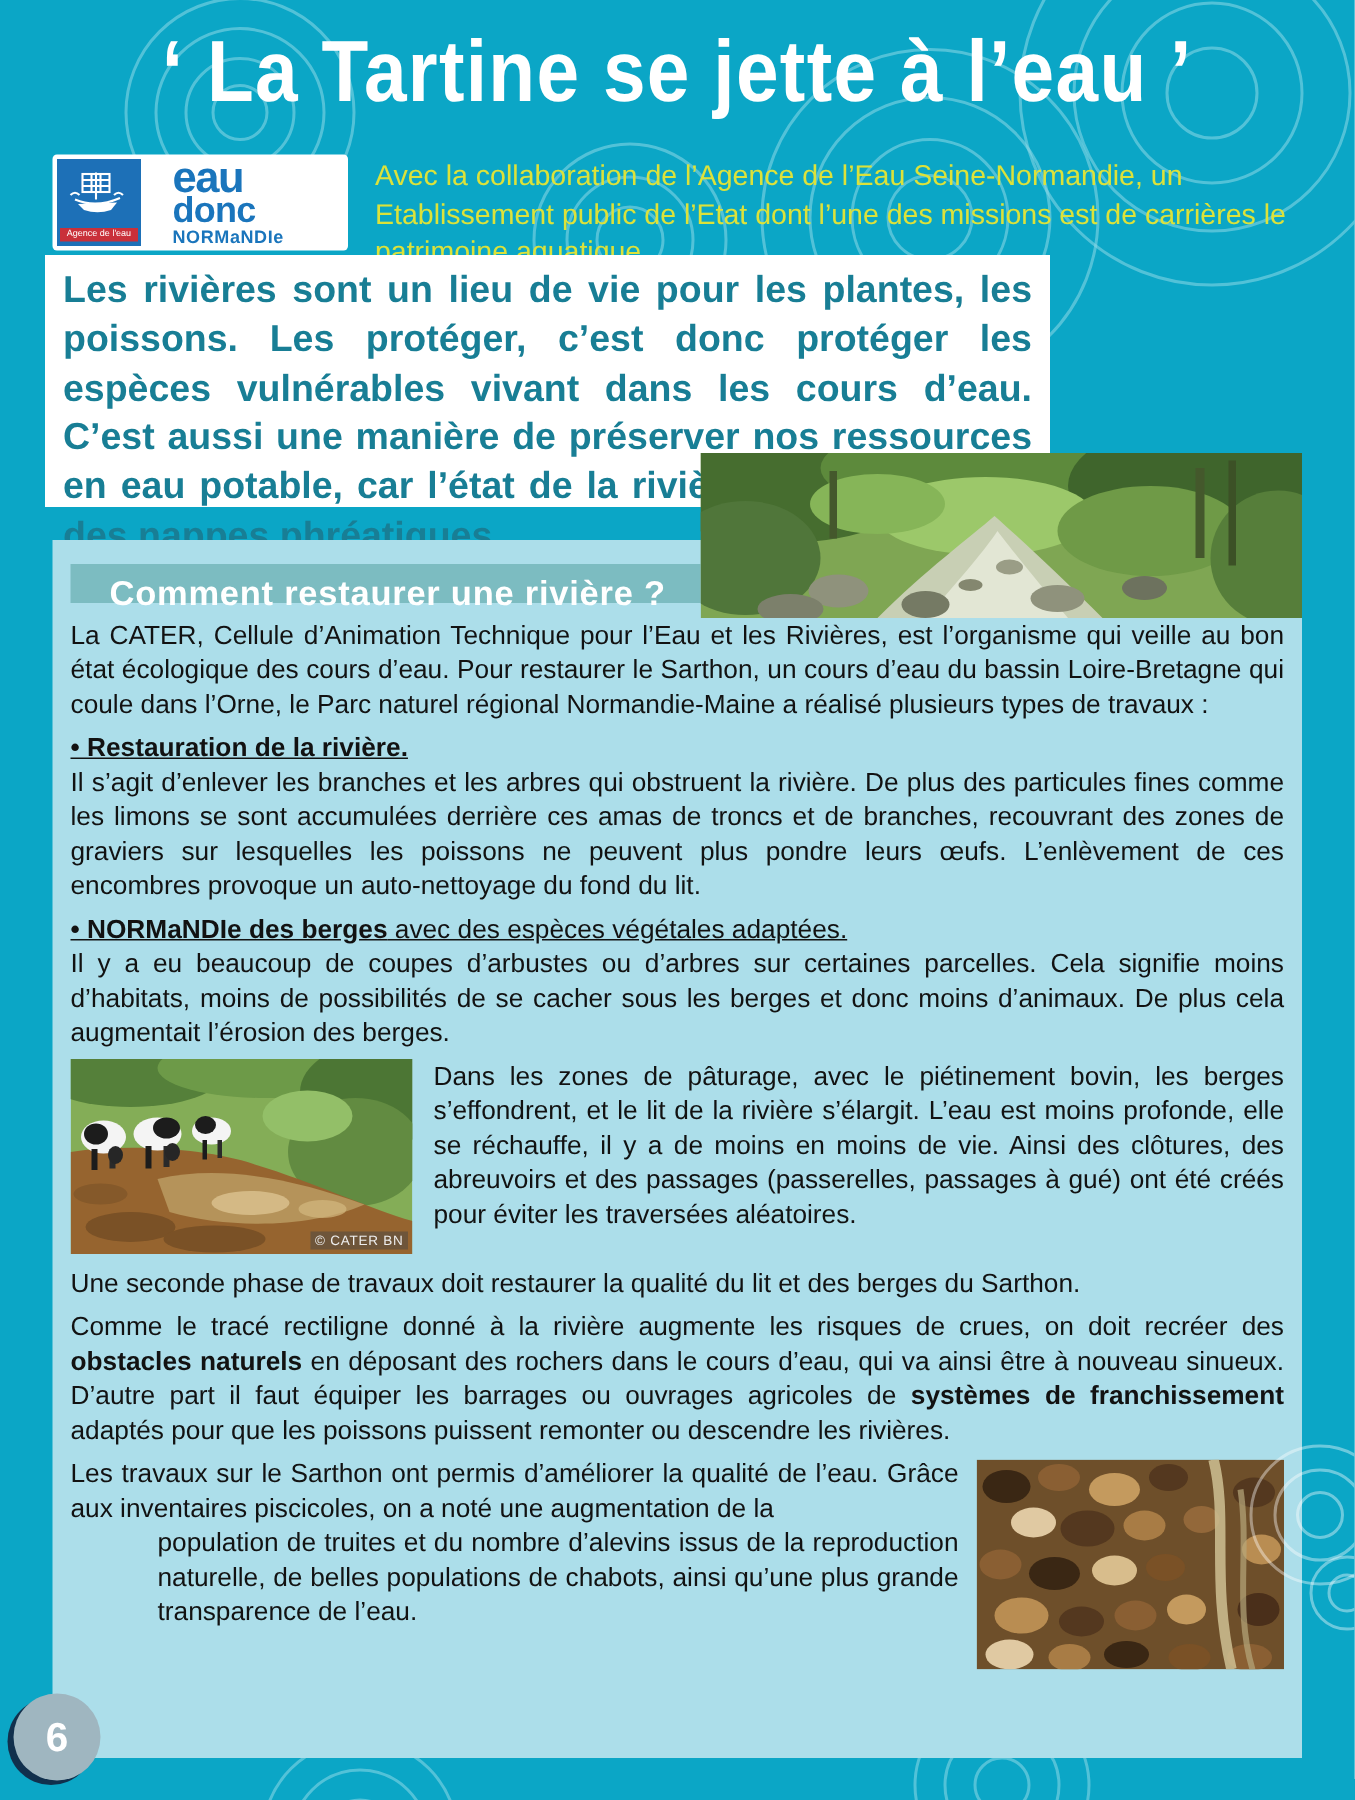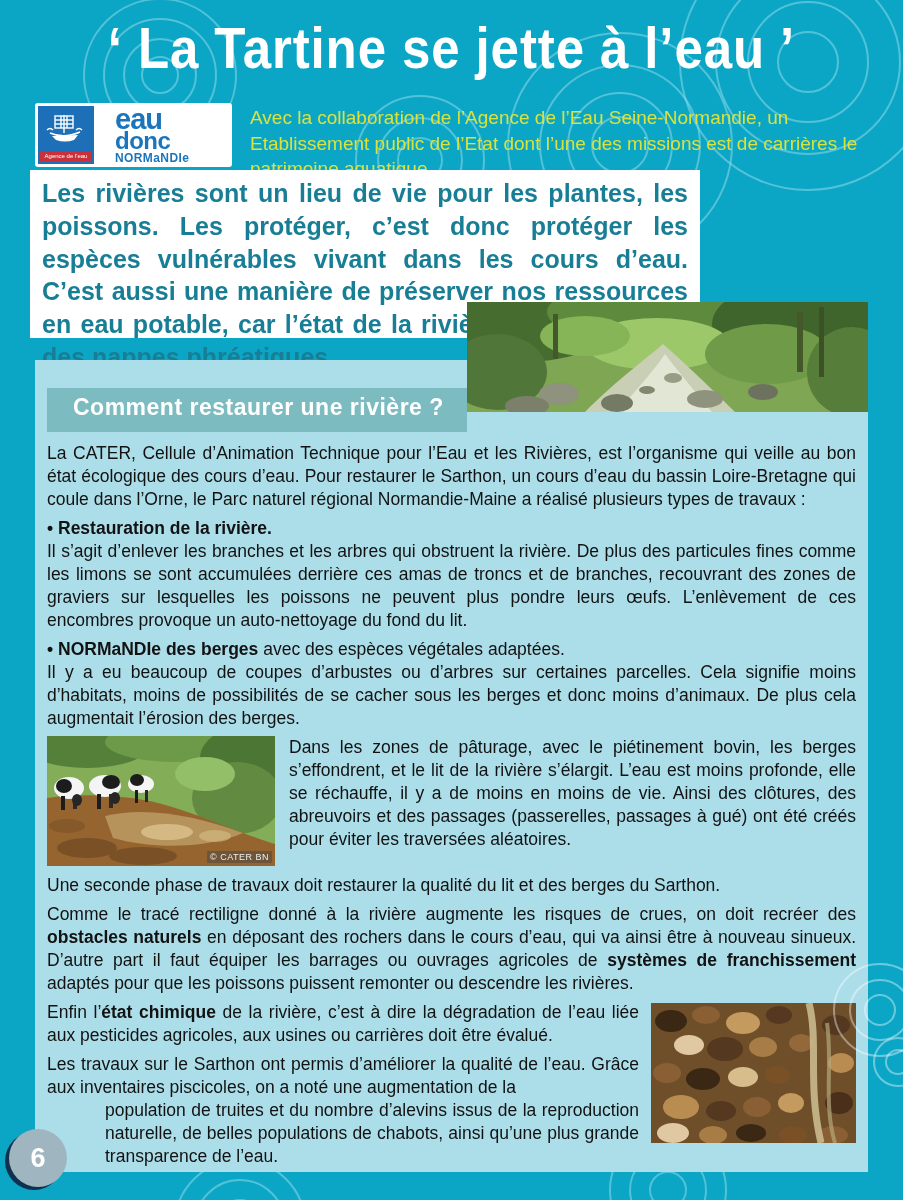--- a/index.html
+++ b/index.html
@@ -39,26 +39,26 @@
   }
   .intro-box p{margin:0;color:#187e95;font-weight:bold;font-size:25px;line-height:1.31;text-align:justify;}
   .photo{overflow:hidden;}
   .photo svg{display:block;}
   .photo-river{position:absolute;left:467px;top:302px;width:401px;height:110px;z-index:4;}
   .content-box{
     position:absolute;left:35px;top:360px;width:833px;height:812px;background:#acdeea;
     box-sizing:border-box;padding:12px 12px 0;z-index:2;overflow:hidden;color:#121212;
   }
   .section-heading{
-    width:420px;height:44px;background:#7cbcc1;color:#ffffff;
+    width:420px;height:26px;background:#7cbcc1;color:#ffffff;
     font-size:23px;font-weight:bold;line-height:38px;padding-left:26px;box-sizing:border-box;
-    margin:16px 0 10px 0;letter-spacing:.5px;
+    margin:4px 0 10px 0;letter-spacing:.5px;
   }
   .content-box p{margin:0 0 6px 0;font-size:17.5px;line-height:23px;text-align:justify;}
-  .content-box p.bullet-title{margin-bottom:0;}
+  .content-box p.bullet-title{margin-bottom:0;text-decoration:underline;}
   .cows-row{display:flex;gap:14px;margin:2px 0 8px 0;}
   .photo-cows{width:228px;height:130px;flex:0 0 auto;position:relative;}
   .photo-credit{
     position:absolute;right:3px;bottom:3px;color:#eeeeee;font-size:9px;
     background:rgba(70,70,70,.5);padding:1px 3px;letter-spacing:.5px;
   }
   .cows-text{flex:1;min-width:0;}
   .photo-pebbles{float:right;width:205px;height:140px;margin:2px 0 4px 12px;}
   .indent-block{display:block;margin-left:58px;}
   .page-badge{
@@ -249,21 +249,20 @@
       <ellipse cx="150" cy="40" rx="12" ry="9" fill="#93683a"></ellipse>
       <ellipse cx="185" cy="22" rx="14" ry="10" fill="#54381f"></ellipse>
       <ellipse cx="190" cy="60" rx="13" ry="10" fill="#b98d52"></ellipse>
       <ellipse cx="188" cy="100" rx="14" ry="11" fill="#4a2f1a"></ellipse>
       <ellipse cx="182" cy="132" rx="15" ry="9" fill="#8a5f33"></ellipse>
       <path d="M158 0 C168 40 156 80 170 140" stroke="#cfc093" stroke-width="7" fill="none" opacity=".85"></path>
       <path d="M176 20 C182 60 172 100 184 140" stroke="#b7a87c" stroke-width="4" fill="none" opacity=".7"></path>
     </svg>
   </div>
 
-  <p><span>Enfin l’</span><b>état chimique</b><span> de la rivière, c’est à dire la dégradation de l’eau liée aux pesticides agricoles, aux usines ou carrières doit être évalué.</span></p>
 
   <p><span>Les travaux sur le Sarthon ont permis d’améliorer la qualité de l’eau. Grâce aux inventaires piscicoles, on a noté une augmentation de la</span><span class="indent-block">population de truites et du nombre d’alevins issus de la reproduction naturelle, de belles populations de chabots, ainsi qu’une plus grande transparence de l’eau.</span></p>
 </div>
 
 <svg class="ripples ripples-top" width="903" height="1200" viewBox="0 0 903 1200" fill="none" stroke="#ffffff" stroke-opacity="0.4" stroke-width="2">
   <circle cx="880" cy="1010" r="15"></circle>
     <circle cx="880" cy="1010" r="30"></circle>
     <circle cx="880" cy="1010" r="46"></circle>
   <circle cx="898" cy="1062" r="12"></circle>
     <circle cx="898" cy="1062" r="24"></circle>

